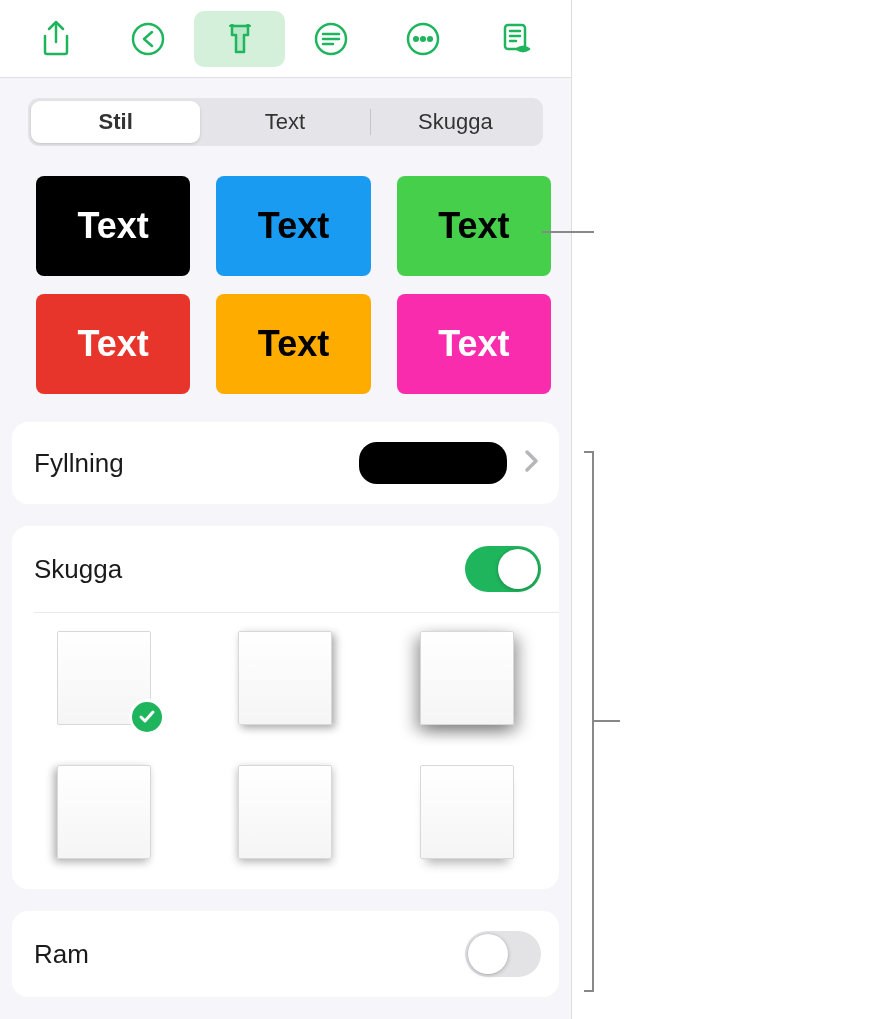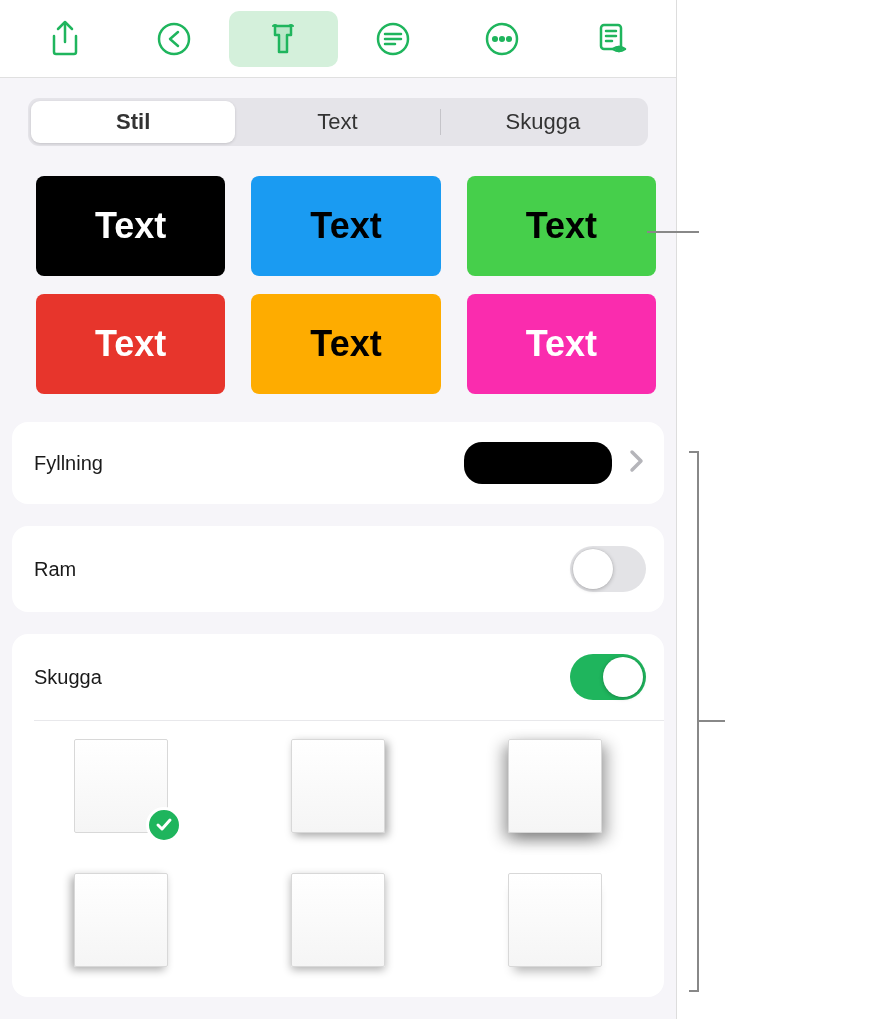--- a/index.html
+++ b/index.html
@@ -8,21 +8,21 @@
       background: #fff;
       width: 896px;
       height: 1019px;
       overflow: hidden;
     }
     .container {
       display: flex;
       height: 100%;
     }
     .panel {
-      width: 677px;
+      width: 572px;
       background: #f6f5f9;
       display: flex;
       flex-direction: column;
       border-right: 1px solid #ddd;
     }
     .toolbar {
       background: #fff;
       height: 78px;
       display: flex;
       align-items: center;
@@ -100,21 +100,21 @@
       overflow: hidden;
     }
     .row {
       display: flex;
       align-items: center;
       padding: 20px 18px 20px 22px;
       min-height: 74px;
     }
     .row-label {
       flex: 1;
-      font-size: 20px;
+      font-size: 26px;
       color: #1a1a1a;
     }
     .swatch {
       width: 148px;
       height: 42px;
       border-radius: 18px;
       margin-right: 16px;
     }
     .chevron {
       color: #b5b5ba;
@@ -297,29 +297,20 @@
           <div class="chevron">
             <svg width="18" height="26" viewBox="0 0 18 26" fill="none" stroke="#b5b5ba" stroke-width="3.5" stroke-linecap="round" stroke-linejoin="round">
               <path d="M4 4 L13 13 L4 22"></path>
             </svg>
           </div>
         </div>
       </div>
 
       <div class="row-group">
         <div class="row">
-          <div class="row-label">Ram</div>
-          <div class="toggle off">
-            <div class="toggle-knob"></div>
-          </div>
-        </div>
-      </div>
-
-      <div class="row-group">
-        <div class="row">
           <div class="row-label">Skugga</div>
           <div class="toggle on">
             <div class="toggle-knob"></div>
           </div>
         </div>
         <div class="row-sep"></div>
         <div class="shadow-grid">
           <div class="shadow-opt s1">
             <div class="shadow-box"></div>
             <div class="check">
@@ -335,20 +326,29 @@
             <div class="shadow-box"></div>
           </div>
           <div class="shadow-opt s4">
             <div class="shadow-box"></div>
           </div>
           <div class="shadow-opt s5">
             <div class="shadow-box"></div>
           </div>
           <div class="shadow-opt s6">
             <div class="shadow-box"></div>
+          </div>
+        </div>
+      </div>
+
+      <div class="row-group">
+        <div class="row">
+          <div class="row-label">Ram</div>
+          <div class="toggle off">
+            <div class="toggle-knob"></div>
           </div>
         </div>
       </div>
 
     </div>
   </div>
 
   <div class="annotations">
     <div class="callout-line" style="left:-30px; top:231px; width:52px;"></div>
 

